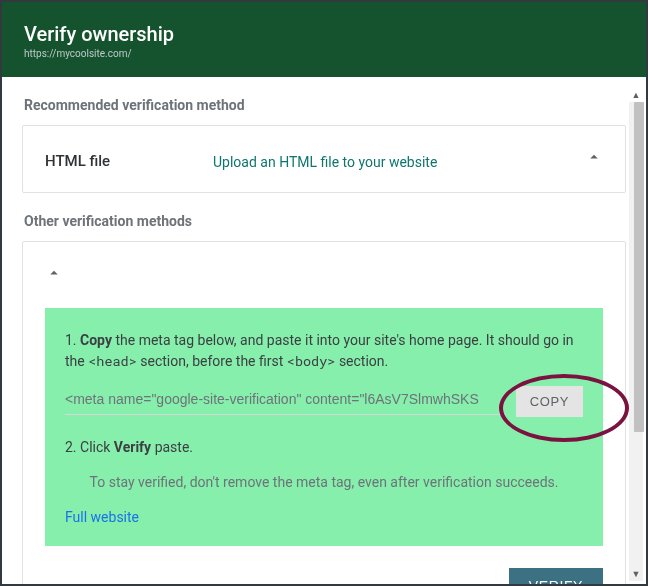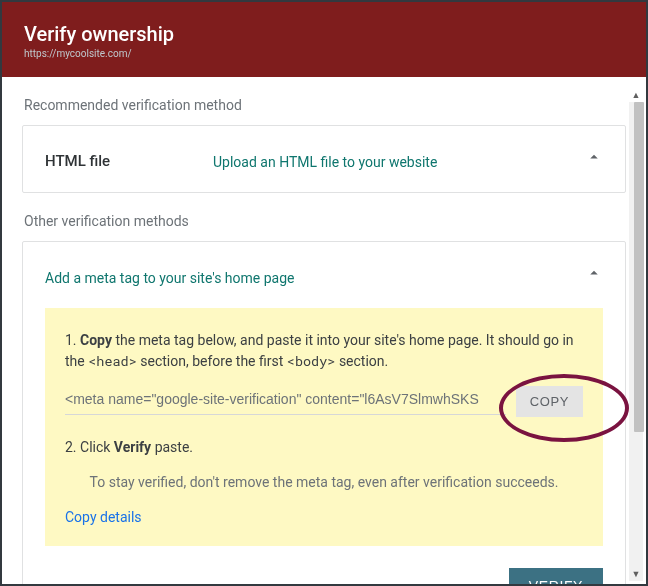--- a/index.html
+++ b/index.html
@@ -6,21 +6,21 @@
   body {
     font-family: Roboto, "Helvetica Neue", Arial, sans-serif;
     background: #fff;
     width: 648px;
     height: 586px;
     overflow: hidden;
     position: relative;
     border: 2px solid #32393f;
   }
   .header {
-    background: #7f1d1d;
+    background: #14532d;
     color: #fff;
     padding: 20px 22px 18px;
   }
   .header h1 {
     font-size: 20px;
     font-weight: 500;
     margin-bottom: 2px;
   }
   .header .site-url {
     font-size: 10px;
@@ -57,20 +57,21 @@
     justify-content: center;
     color: #5f5f5f;
     font-size: 9px;
   }
   .scroll-arrow.up { top: 86px; }
   .scroll-arrow.down { bottom: 3px; }
   .section-label {
     color: #6d7378;
     font-size: 14px;
     margin: 20px 6px 12px;
+    font-weight: bold;
   }
   .card {
     border: 1px solid #e0e1e2;
     border-radius: 2px;
     margin: 0 4px 10px 4px;
     background: #fff;
   }
   .card-header {
     display: flex;
     align-items: flex-end;
@@ -86,21 +87,21 @@
   .card-desc {
     flex: 1;
     font-size: 14px;
     color: #0f766e;
   }
   .chevron {
     color: #5f6368;
   }
   .chevron svg { width: 18px; height: 18px; }
   .card-body {
-    background: #fef9c3;
+    background: #86efac;
     margin: 0 22px 22px;
     padding: 22px 20px 18px;
     font-size: 14px;
     color: #3c4043;
     line-height: 1.5;
     position: relative;
   }
   .step { margin-bottom: 14px; }
   .code-inline {
     font-family: "Roboto Mono", Menlo, monospace;
@@ -191,21 +192,20 @@
             <path d="M7 14l5-5 5 5z"></path>
           </svg>
       </span>
     </div>
   </div>
 
   <div class="section-label">Other verification methods</div>
 
   <div class="card">
     <div class="card-header">
-      <div class="card-desc">Add a meta tag to your site's home page</div>
       <span class="chevron">
         <svg viewBox="0 0 24 24" fill="currentColor">
             <path d="M7 14l5-5 5 5z"></path>
           </svg>
       </span>
     </div>
 
     <div class="card-body">
       <div class="step">
         <span>1. </span><b>Copy</b><span> the meta tag below, and paste it into your site's home page. It should go in the </span><span class="code-inline">&lt;head&gt;</span><span> section, before the first </span><span class="code-inline">&lt;body&gt;</span><span> section.</span>
@@ -215,21 +215,21 @@
         <div class="meta-text">&lt;meta name="google-site-verification" content="l6AsV7SlmwhSKS</div>
         <button class="copy-btn">COPY</button>
       </div>
 
       <div class="step">
         <span>2. Click </span><b>Verify</b><span> paste.</span>
       </div>
 
       <div class="note">To stay verified, don't remove the meta tag, even after verification succeeds.</div>
 
-      <div class="full-details">Copy details</div>
+      <div class="full-details">Full website</div>
 
       <div class="highlight-ellipse" style="top:66px; right:-26px;"></div>
     </div>
 
     <div class="verify-row">
       <button class="verify-btn">VERIFY</button>
     </div>
   </div>
 </div>
 

